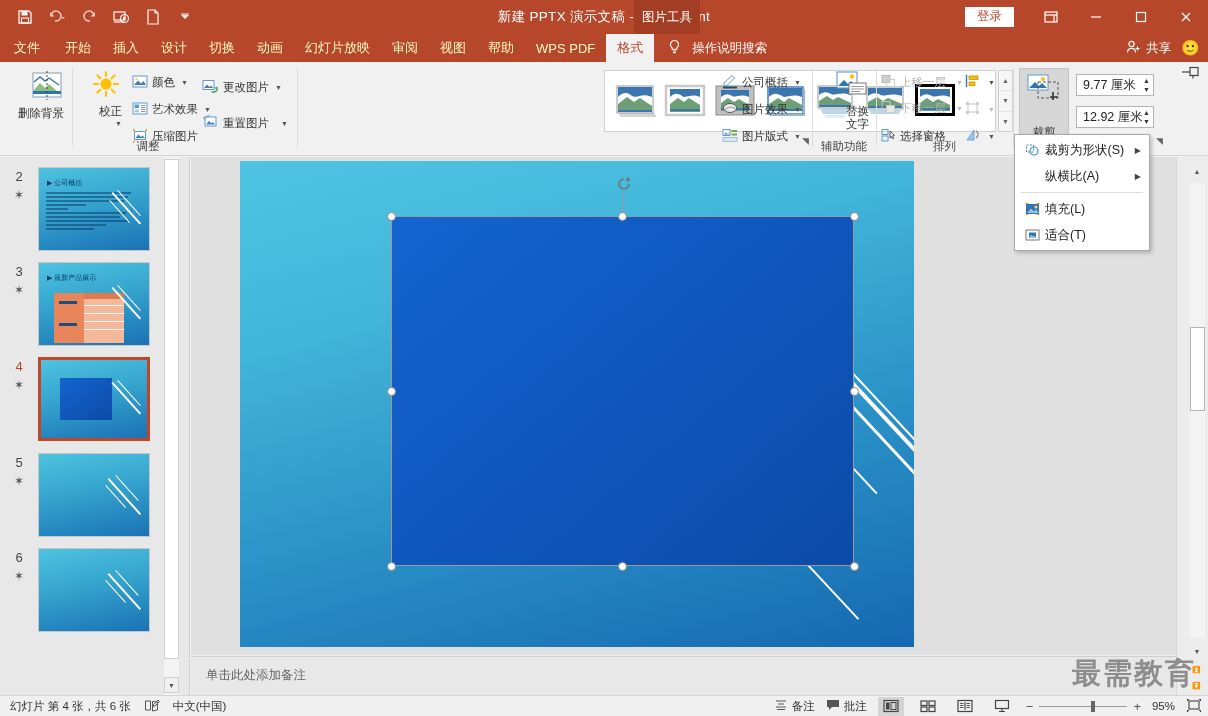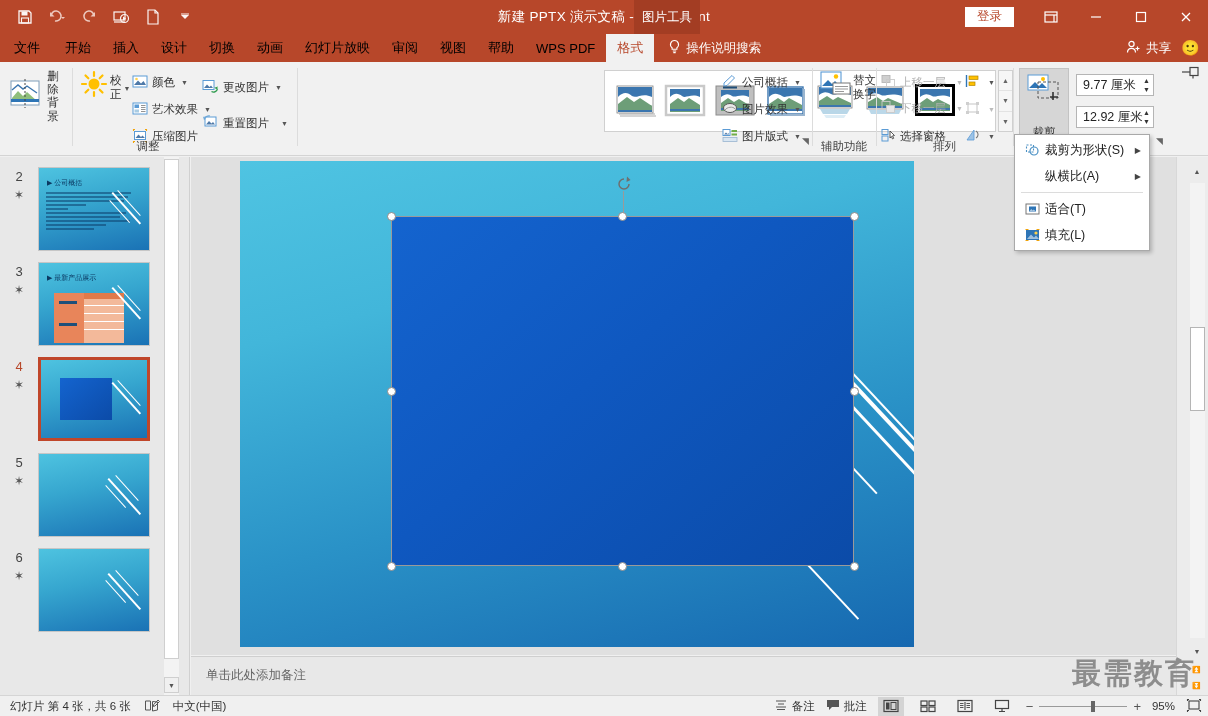--- a/index.html
+++ b/index.html
@@ -43,43 +43,43 @@
     display: flex; align-items: center; justify-content: center;
   }
 
   
   .tabrow {
     position: absolute; left: 0; top: 34px; width: 1208px; height: 28px;
     background: #b7472a; display: flex; align-items: stretch;
   }
   .tab {
     display: flex; align-items: center; padding: 0 11px;
-    color: #000000; font-size: 13px; white-space: nowrap;
+    color: #fef9c3; font-size: 13px; white-space: nowrap;
   }
   .tab.first { padding-left: 14px; padding-right: 14px; }
   .tab.active { background: #f1f1f1; color: #b7472a; }
-  .tellme { display: flex; align-items: center; gap: 5px; color: #fff; font-size: 12.5px; padding-left: 14px; }
+  .tellme { display: flex; align-items: center; gap: 11px; color: #fff; font-size: 12.5px; padding-left: 14px; }
   .share-wrap { position: absolute; right: 8px; top: 34px; height: 28px; display: flex; align-items: center; gap: 10px; }
   .share { display: flex; align-items: center; gap: 4px; color: #fff; font-size: 12.5px; }
   .smiley { font-size: 15px; }
 
   
   .ribbon {
     position: absolute; left: 0; top: 62px; width: 1208px; height: 94px;
     background: #f1f1f1; border-bottom: 1px solid #d4d4d4;
   }
   .rgroup { position: absolute; top: 0; height: 94px; }
   .rgroup-label {
     position: absolute; bottom: 2px; left: 0; width: 100%;
     text-align: center; font-size: 11.5px; color: #444;
   }
   .rsep { position: absolute; top: 6px; width: 1px; height: 78px; background: #dcdcdc; }
 
   .bigbtn {
-    position: absolute; display: flex; flex-direction: row; align-items: center;
+    position: absolute; display: flex; flex-direction: column; align-items: flex-end;
     font-size: 11.5px; color: #333; text-align: center; line-height: 1.15;
   }
   .bigbtn .gl { margin-bottom: 2px; }
   .smallbtn {
     position: absolute; display: flex; align-items: center; gap: 4px;
     font-size: 11.5px; color: #333; white-space: nowrap;
   }
   .smallbtn.disabled { color: #b0b0b0; }
   .caret { font-size: 7px; color: #555; margin-left: 2px; }
   .caret.dis { color: #bbb; }
@@ -727,37 +727,37 @@
     </div>
     <div class="menu-item">
       <span class="mi-icon"></span>
       <span class="mi-label">纵横比(A)</span>
       <span class="mi-arrow">▶</span>
     </div>
     <div class="menu-sep"></div>
     <div class="menu-item">
       <span class="mi-icon">
         <svg width="15" height="14" viewBox="0 0 15 14">
-            <rect x="1" y="2" width="13" height="10" fill="none" stroke="#777" stroke-width="1"></rect>
-            <rect x="4" y="4.5" width="7" height="5" fill="#2e75b6"></rect>
-            <path d="M4.5 9l1.8-2 1.4 1.4 1-1 1.8 1.6z" fill="#fff" opacity=".6"></path>
-          </svg>
-      </span>
-      <span class="mi-label">适合(T)</span>
-    </div>
-    <div class="menu-item">
-      <span class="mi-icon">
-        <svg width="15" height="14" viewBox="0 0 15 14">
             <rect x="1" y="2" width="13" height="10" fill="#2e75b6"></rect>
             <path d="M2 11l4-4.5 3 3 2-2 3 3.5z" fill="#fff" opacity=".55"></path>
             <circle cx="11" cy="5" r="1.6" fill="#ffd24d"></circle>
             <path d="M0.5 1.5h3M11.5 1.5h3M0.5 12.5h3M11.5 12.5h3" stroke="#f0a30a" stroke-width="1.2"></path>
           </svg>
       </span>
       <span class="mi-label">填充(L)</span>
+    </div>
+    <div class="menu-item">
+      <span class="mi-icon">
+        <svg width="15" height="14" viewBox="0 0 15 14">
+            <rect x="1" y="2" width="13" height="10" fill="none" stroke="#777" stroke-width="1"></rect>
+            <rect x="4" y="4.5" width="7" height="5" fill="#2e75b6"></rect>
+            <path d="M4.5 9l1.8-2 1.4 1.4 1-1 1.8 1.6z" fill="#fff" opacity=".6"></path>
+          </svg>
+      </span>
+      <span class="mi-label">适合(T)</span>
     </div>
   </div>
 
   <div class="slidepanel">
 
     <div class="thumb-row" style="top:10px">
       <div class="thumb-num">
         <span>2</span>
         <span class="star">✶</span>
       </div>

